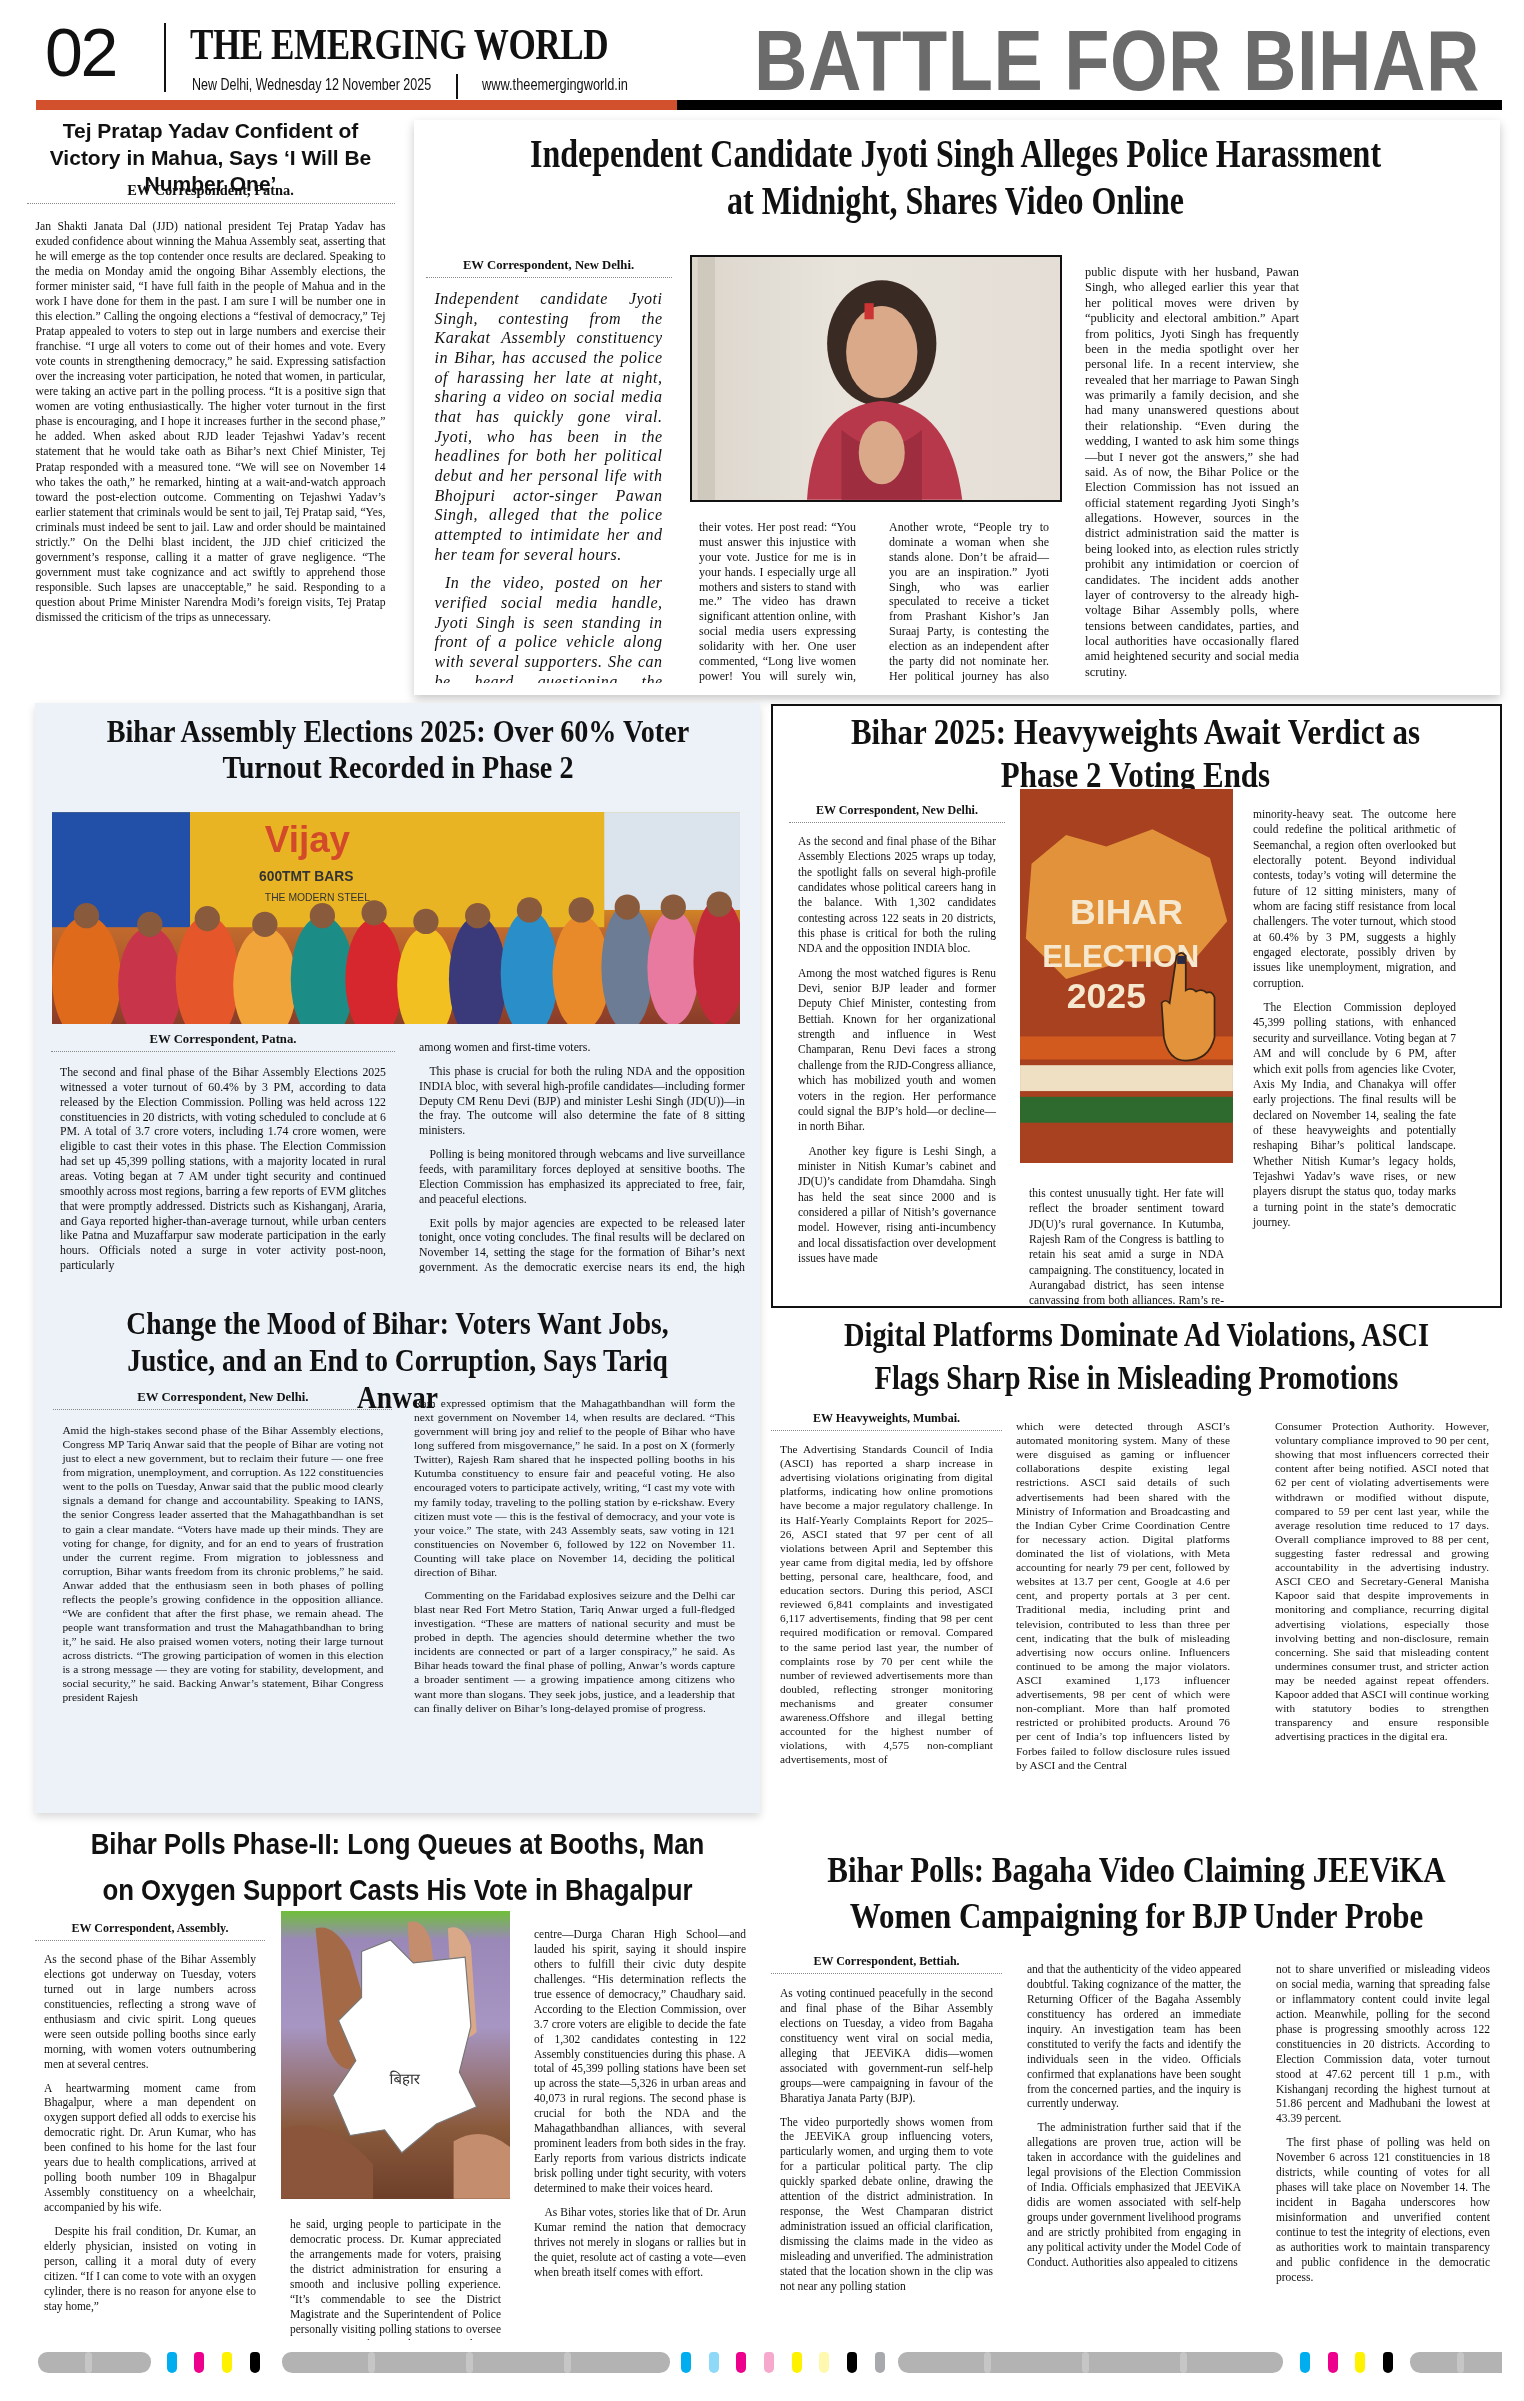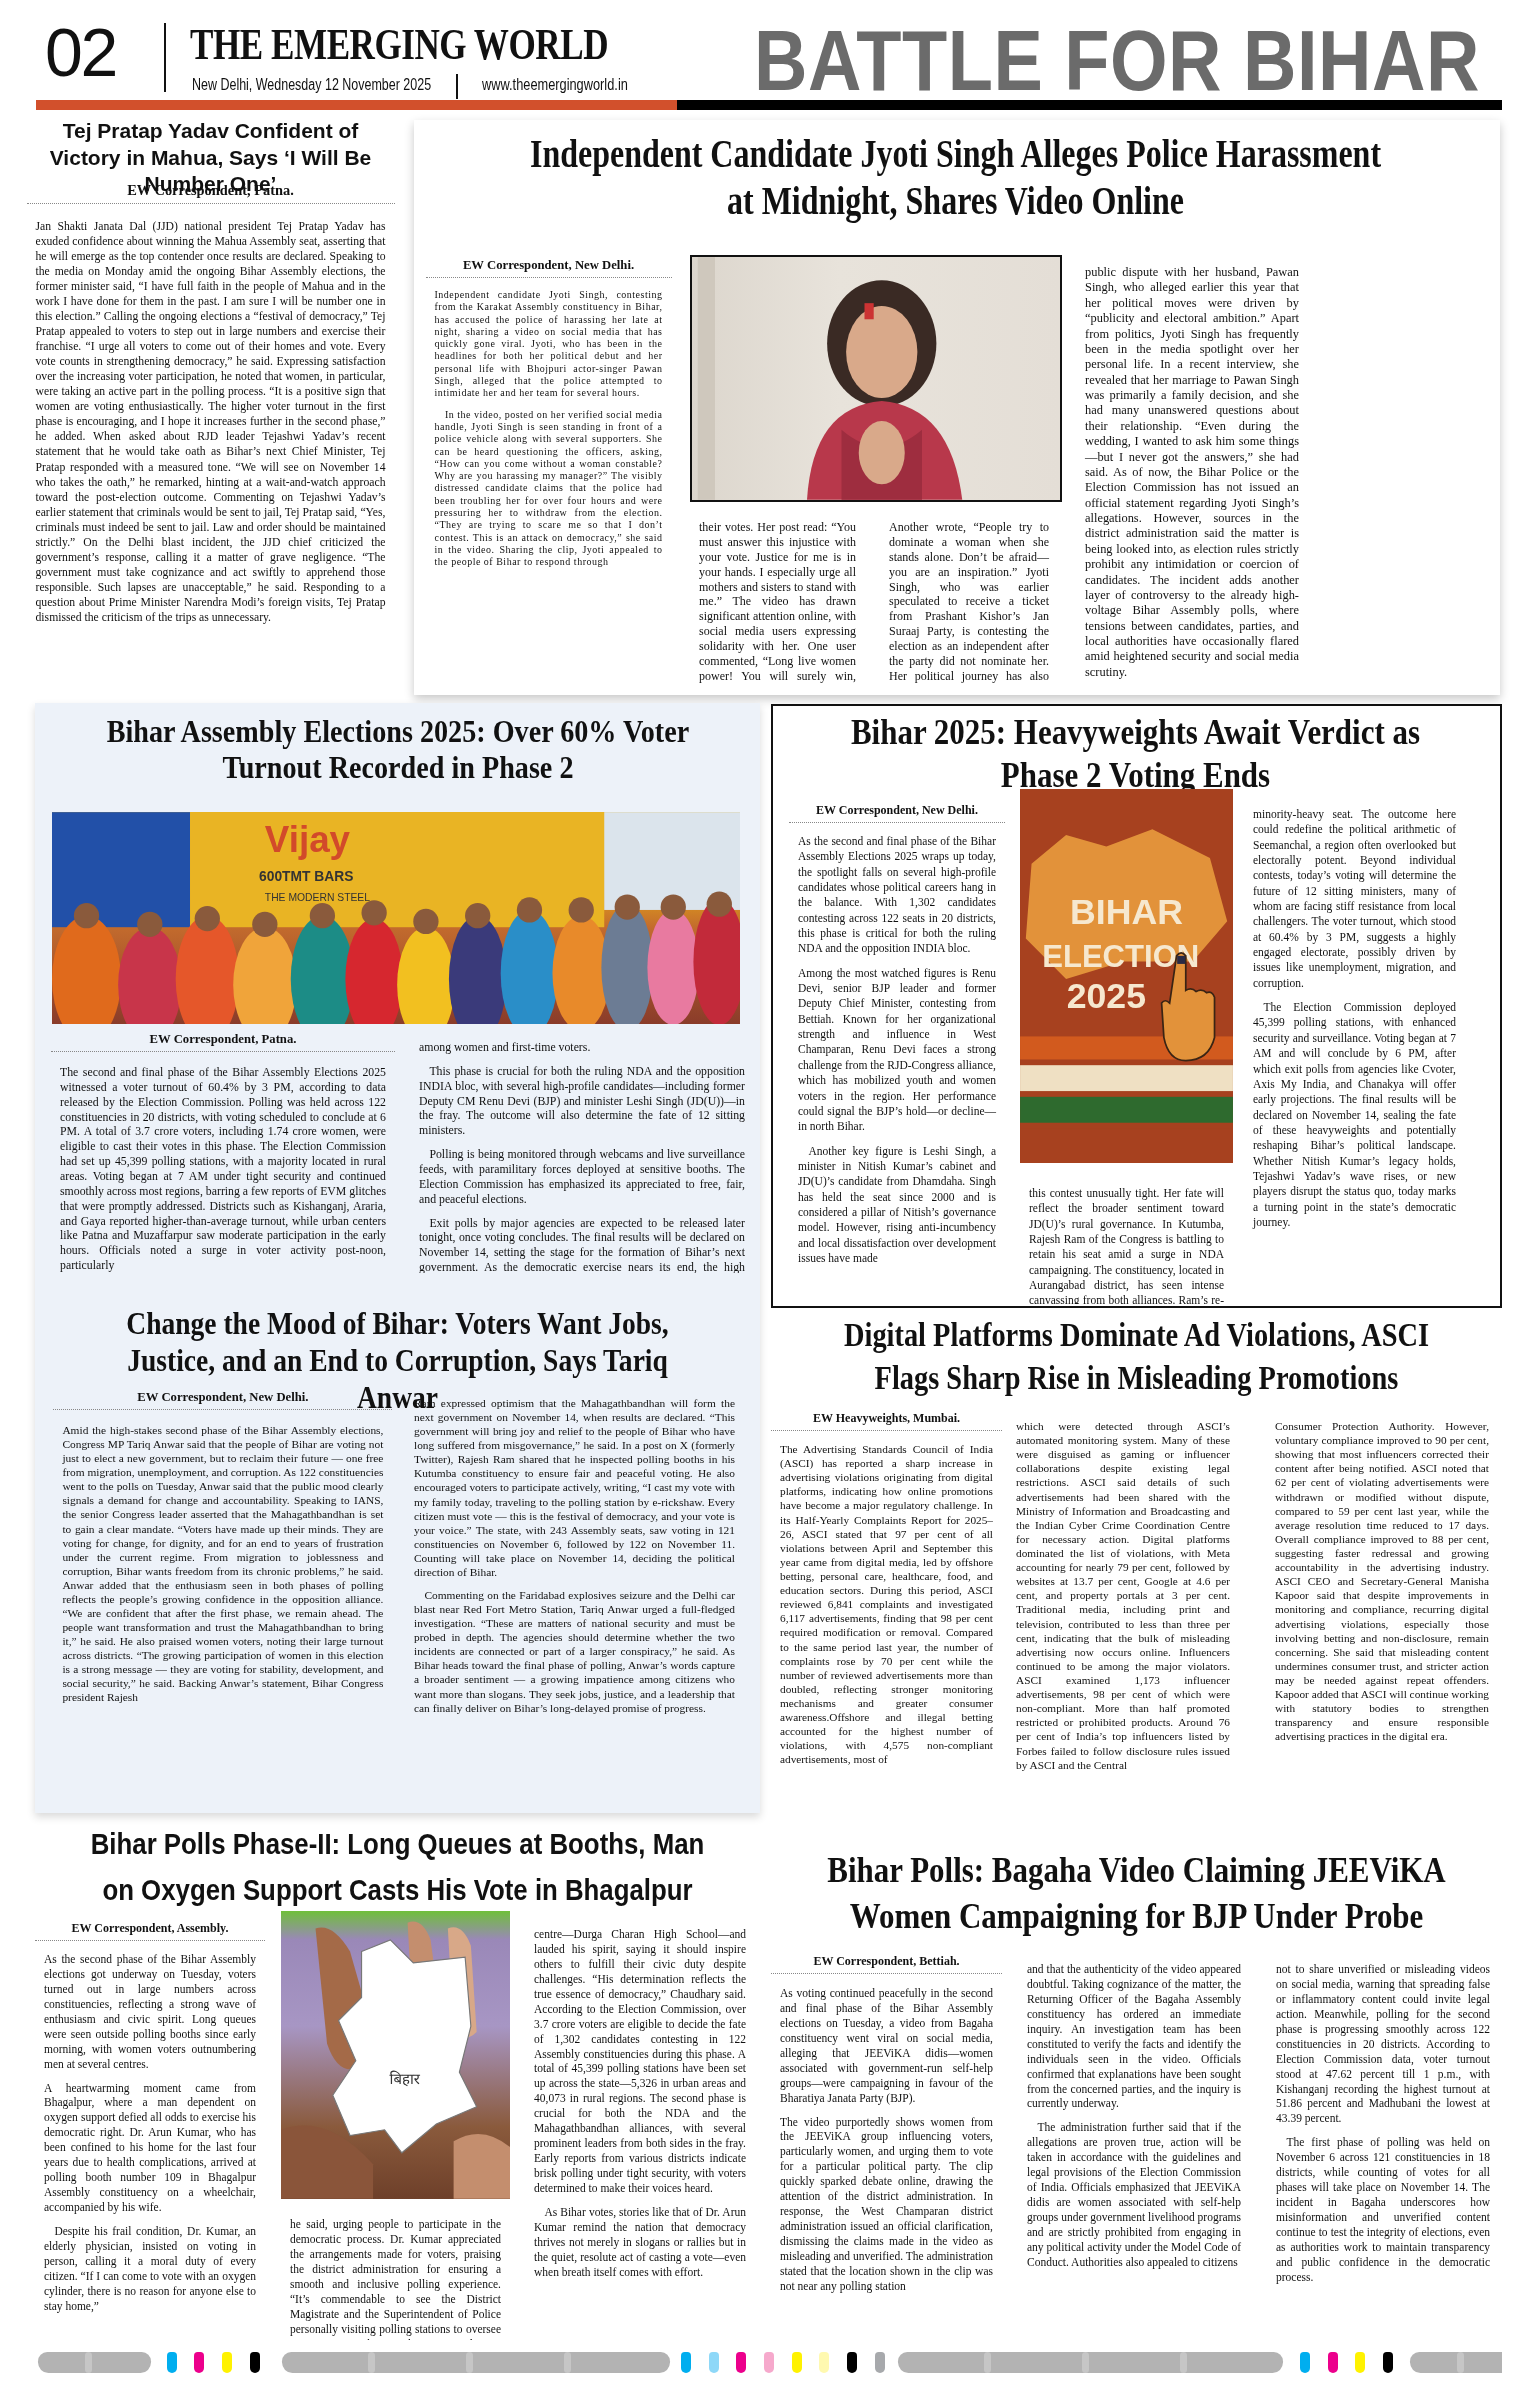--- a/index.html
+++ b/index.html
@@ -19,21 +19,21 @@
   .box{position:absolute;box-sizing:border-box;}
   .shadow{box-shadow:0 3.5px 9.2px rgba(0,0,0,0.22);background:#fff;}
   .tint{background:#edf2f9;box-shadow:0 3.5px 8px rgba(0,0,0,0.15);}
   .framed{border:2.3px solid #111;background:#fff;}
   .headline{position:absolute;text-align:center;font-family:"Liberation Serif",serif;font-weight:700;color:#111;line-height:1.12;}
   .headline.sans{font-family:"Liberation Sans",sans-serif;}
   .byline{position:absolute;text-align:center;font-family:"Liberation Serif",serif;font-weight:700;font-size:14px;border-bottom:1.2px dotted #888;padding-bottom:3.5px;}
   .col{position:absolute;font-size:12px;line-height:1.21;text-align:justify;font-family:"Liberation Serif",serif;hyphens:auto;overflow:hidden;}
   .col p{margin:9px;text-indent:0;}
   .col p+p{text-indent:10.4px;}
-  .col.wide{font-size:10px;letter-spacing:0.5px;line-height:1.23;}
+  .col.wide{font-size:16px;letter-spacing:0.5px;line-height:1.23;font-style:italic;}
   .photo{position:absolute;overflow:hidden;}
   
   #footer-bar{left:0;top:2352px;width:1525px;height:21px;}
   .pill{position:absolute;top:0;height:21px;border-radius:9.2px 9.2px 10.4px 10.4px;background:#b3b3b3;}
   .pill i{position:absolute;top:0;width:7px;height:21px;background:rgba(255,255,255,0.25);border-radius:3.5px;}
   .dot{position:absolute;top:0;width:10.4px;height:21px;border-radius:5.2px 5.2px 7px 7px;}
 </style>
 </head>
 <body>
 
@@ -130,21 +130,21 @@
           <circle cx="1160" cy="160" r="22"></circle>
       </g>
     </svg>
   </div>
   <div class="byline" style="left:16px;top:329px;width:344px;font-size:12.7px;">EW Correspondent, Patna.</div>
   <div class="col" style="left:16px;top:353px;width:344px;height:259px;font-size:11.8px;line-height:1.26;">
     <p>The second and final phase of the Bihar Assembly Elections 2025 witnessed a voter turnout of 60.4% by 3 PM, according to data released by the Election Commission. Polling was held across 122 constituencies in 20 districts, with voting scheduled to conclude at 6 PM. A total of 3.7 crore voters, including 1.74 crore women, were eligible to cast their votes in this phase. The Election Commission had set up 45,399 polling stations, with a majority located in rural areas. Voting began at 7 AM under tight security and continued smoothly across most regions, barring a few reports of EVM glitches that were promptly addressed. Districts such as Kishanganj, Araria, and Gaya reported higher-than-average turnout, while urban centers like Patna and Muzaffarpur saw moderate participation in the early hours. Officials noted a surge in voter activity post-noon, particularly</p>
   </div>
   <div class="col" style="left:375px;top:328px;width:344px;height:242px;font-size:11.8px;line-height:1.26;">
     <p style="text-indent:0">among women and first-time voters.</p>
-    <p>This phase is crucial for both the ruling NDA and the opposition INDIA bloc, with several high-profile candidates—including former Deputy CM Renu Devi (BJP) and minister Leshi Singh (JD(U))—in the fray. The outcome will also determine the fate of 12 sitting ministers.</p>
+    <p>This phase is crucial for both the ruling NDA and the opposition INDIA bloc, with several high-profile candidates—including former Deputy CM Renu Devi (BJP) and minister Leshi Singh (JD(U))—in the fray. The outcome will also determine the fate of 8 sitting ministers.</p>
     <p>Polling is being monitored through webcams and live surveillance feeds, with paramilitary forces deployed at sensitive booths. The Election Commission has emphasized its appreciated to free, fair, and peaceful elections.</p>
     <p>Exit polls by major agencies are expected to be released later tonight, once voting concludes. The final results will be declared on November 14, setting the stage for the formation of Bihar’s next government. As the democratic exercise nears its end, the high turnout signals a politically charged electorate eager to shape the future of the state.</p>
   </div>
 </div>
 
 <div class="box" style="left:35px;top:1301px;width:725px;height:512px;">
   <div class="headline" style="left:5.8px;top:3.5px;width:713px;font-size:32px;line-height:37px;transform:scaleX(0.86);transform-origin:center;">Change the Mood of Bihar: Voters Want Jobs, Justice, and an End to Corruption, Says Tariq Anwar</div>
   <div class="byline" style="left:18.4px;top:89px;width:339px;font-size:12.7px;">EW Correspondent, New Delhi.</div>
   <div class="col" style="left:18.4px;top:113px;width:339px;height:380px;font-size:11.4px;line-height:1.235;">
     <p>Amid the high-stakes second phase of the Bihar Assembly elections, Congress MP Tariq Anwar said that the people of Bihar are voting not just to elect a new government, but to reclaim their future — one free from migration, unemployment, and corruption. As 122 constituencies went to the polls on Tuesday, Anwar said that the public mood clearly signals a demand for change and accountability. Speaking to IANS, the senior Congress leader asserted that the Mahagathbandhan is set to gain a clear mandate. “Voters have made up their minds. They are voting for change, for dignity, and for an end to years of frustration under the current regime. From migration to joblessness and corruption, Bihar wants freedom from its chronic problems,” he said. Anwar added that the enthusiasm seen in both phases of polling reflects the people’s growing confidence in the opposition alliance. “We are confident that after the first phase, we remain ahead. The people want transformation and trust the Mahagathbandhan to bring it,” he said. He also praised women voters, noting their large turnout across districts. “The growing participation of women in this election is a strong message — they are voting for stability, development, and social security,” he said.  Backing Anwar’s statement, Bihar Congress president Rajesh</p>

